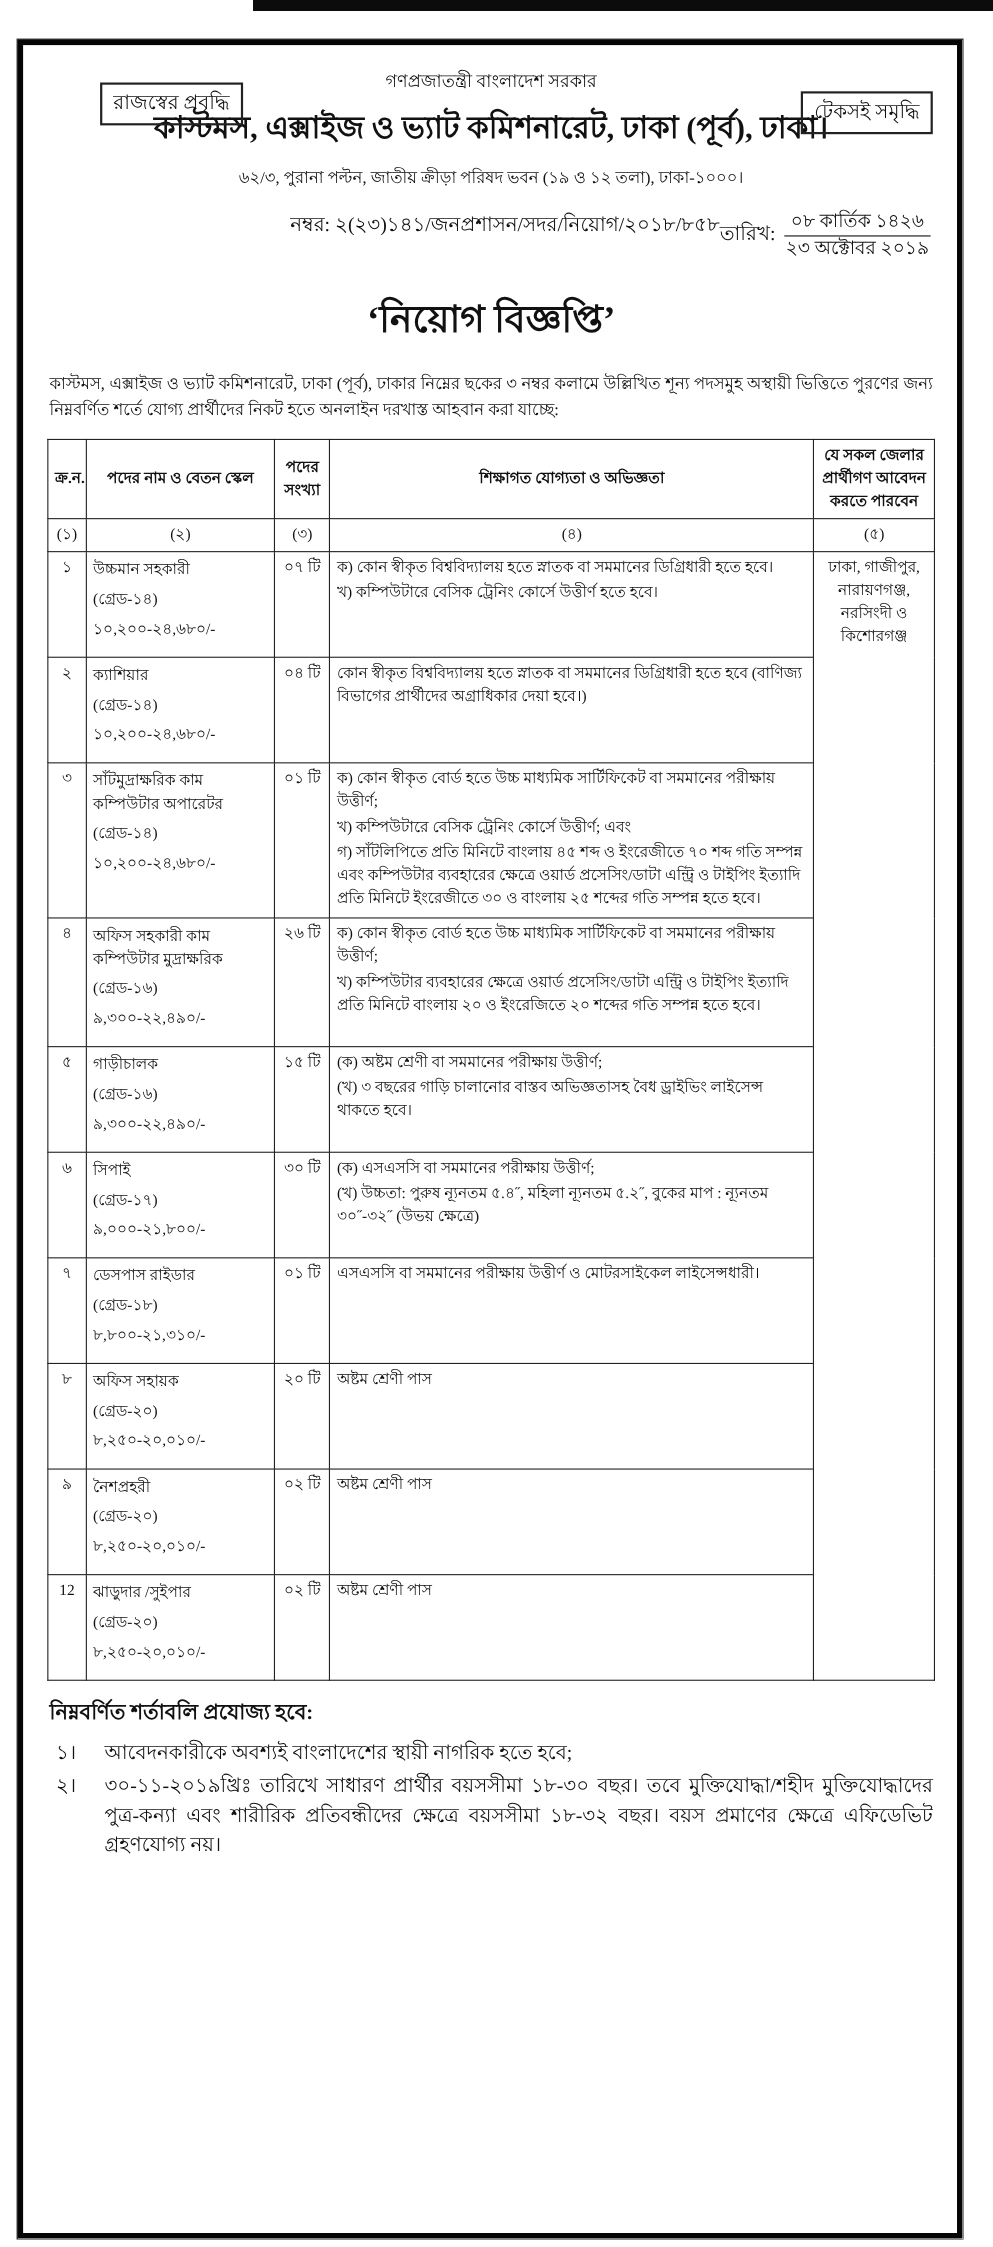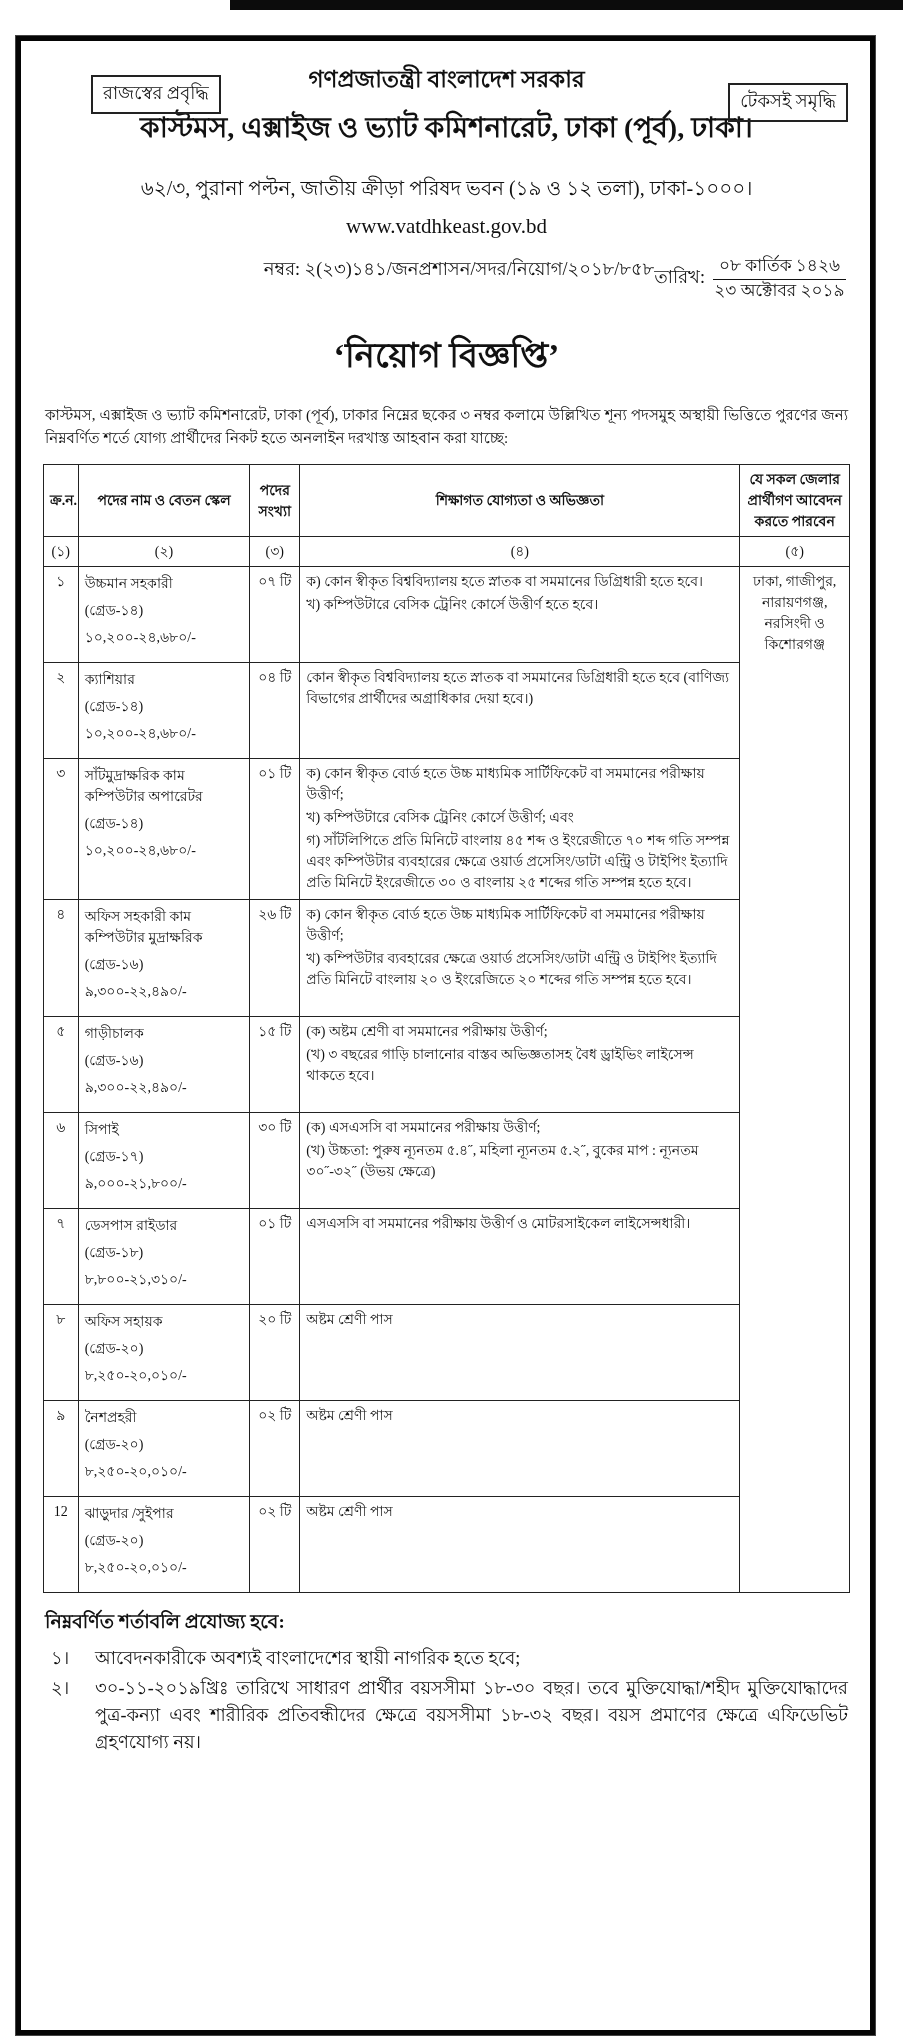--- a/index.html
+++ b/index.html
@@ -5,23 +5,23 @@
   html,body{margin:0;padding:0;background:#fff;}
   body{width:903px;min-height:2043px;position:relative;
        font-family:"Liberation Serif","DejaVu Serif",serif;color:#111;}
   .scan-strip{position:absolute;top:0;left:230px;right:0;height:10px;background:#0c0c0c;}
   .doc{position:absolute;top:36px;left:16px;right:28px;bottom:8px;
        border:5px solid #050505;box-shadow:0 0 0 1px #444;padding:12px 20px 10px 22px;}
   .hdr{position:relative;text-align:center;padding-top:6px;}
   .badge{position:absolute;top:22px;border:2px solid #222;padding:2px 10px;font-size:18px;white-space:nowrap;}
   .badge.left{left:48px;}
   .badge.right{right:2px;top:30px;text-align:center;}
-  .govt{font-size:23px;font-weight:bold;margin-top:2px;}
+  .govt{font-size:16px;font-weight:normal;margin-top:2px;}
   .org{font-size:28px;font-weight:bold;margin-top:6px;}
-  .addr{font-size:20px;margin-top:20px;}
+  .addr{font-size:15px;margin-top:8px;}
   .web{font-size:21px;margin-top:8px;font-family:"Liberation Serif",serif;}
   .memo-row{display:flex;justify-content:flex-end;align-items:flex-start;margin-top:16px;font-size:18px;}
   .memo-left{padding-left:4px;}
   .date-wrap{display:flex;gap:8px;align-items:center;padding-right:4px;}
   .date-frac{display:inline-block;text-align:center;font-size:17px;line-height:1.35;}
   .date-frac .top{border-bottom:1.5px solid #111;padding:0 6px 1px;}
   .title{text-align:center;font-size:34px;font-weight:bold;margin:26px 0 18px;}
   .intro{font-size:15px;line-height:1.55;text-align:justify;margin:0 2px 14px;}
   table.posts{border-collapse:collapse;width:100%;table-layout:fixed;}
   table.posts th,table.posts td{border:1.5px solid #222;vertical-align:top;
@@ -44,21 +44,20 @@
 <div class="scan-strip"></div>
 
 <div class="doc">
 
   <div class="hdr">
     <div class="badge left">রাজস্বের প্রবৃদ্ধি</div>
     <div class="badge right">টেকসই সমৃদ্ধি</div>
     <div class="govt">গণপ্রজাতন্ত্রী বাংলাদেশ সরকার</div>
     <div class="org">কাস্টমস, এক্সাইজ ও ভ্যাট কমিশনারেট, ঢাকা (পূর্ব), ঢাকা।</div>
     <div class="addr">৬২/৩, পুরানা পল্টন, জাতীয় ক্রীড়া পরিষদ ভবন (১৯ ও ১২ তলা), ঢাকা-১০০০।</div>
-    <div class="web">www.vatdhkeast.gov.bd</div>
   </div>
 
   <div class="memo-row">
     <div class="memo-left">
       <span>নম্বর:</span>
       <span>২(২৩)১৪১/জনপ্রশাসন/সদর/নিয়োগ/২০১৮/৮৫৮</span>
     </div>
     <div class="date-wrap">
       <span>তারিখ:</span>
       <span class="date-frac">

